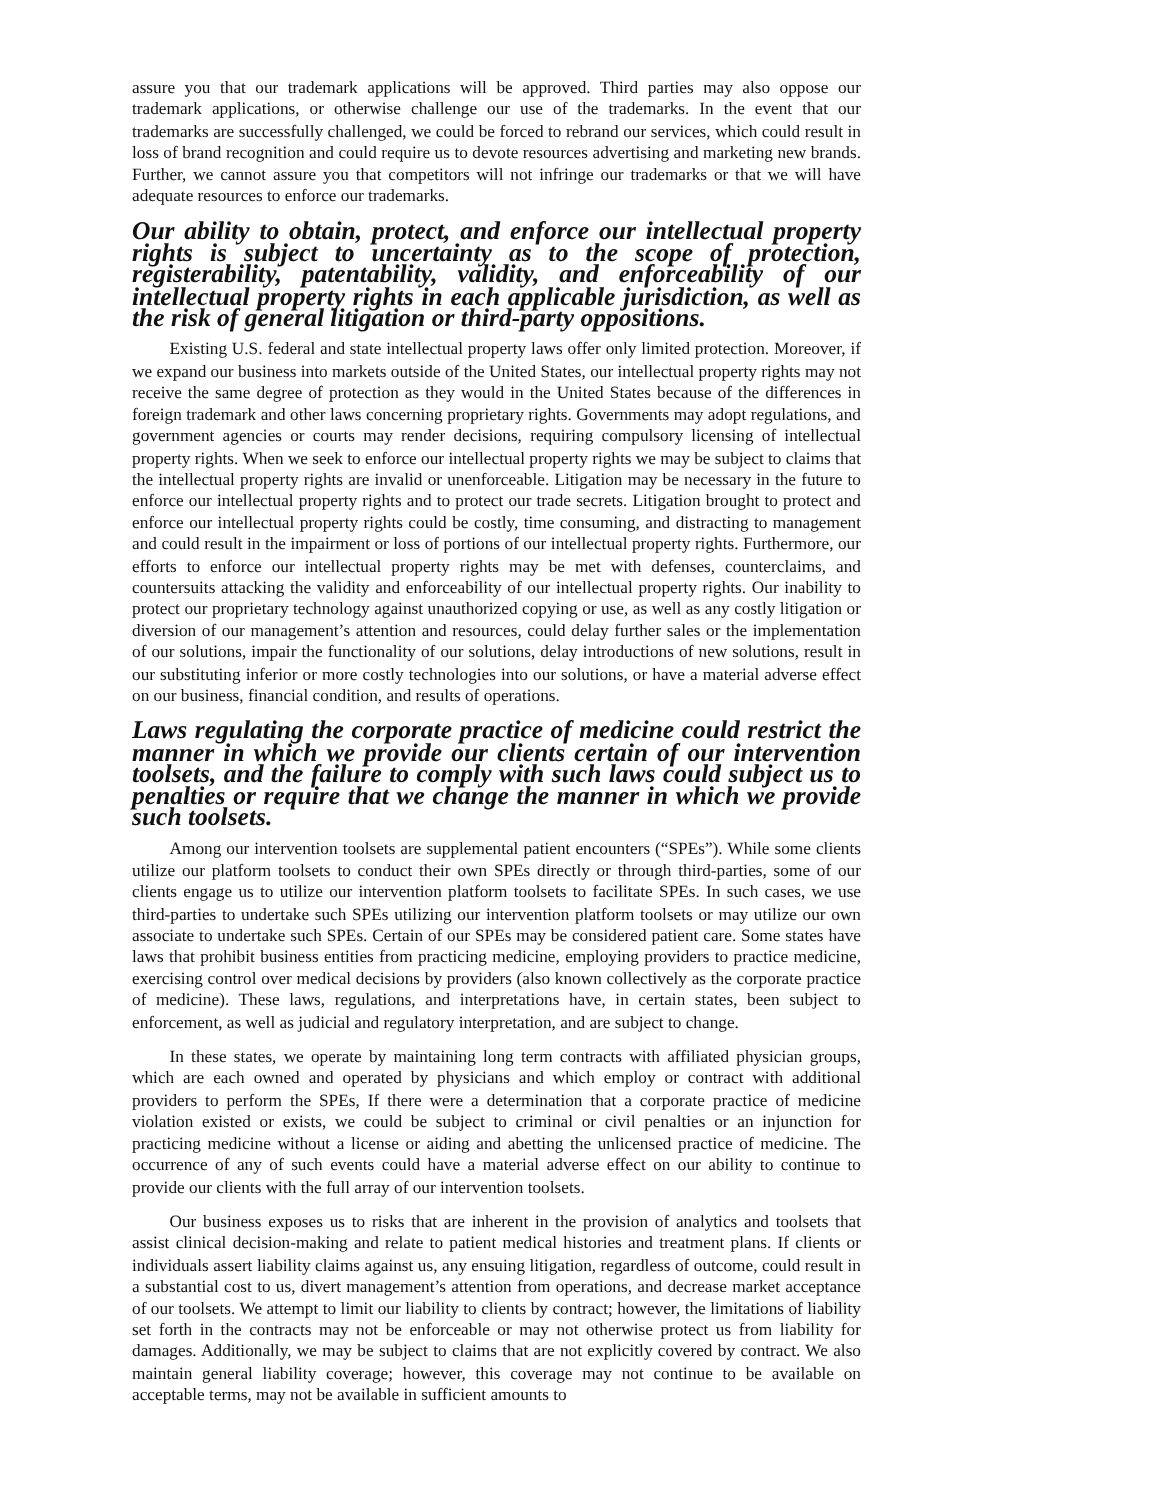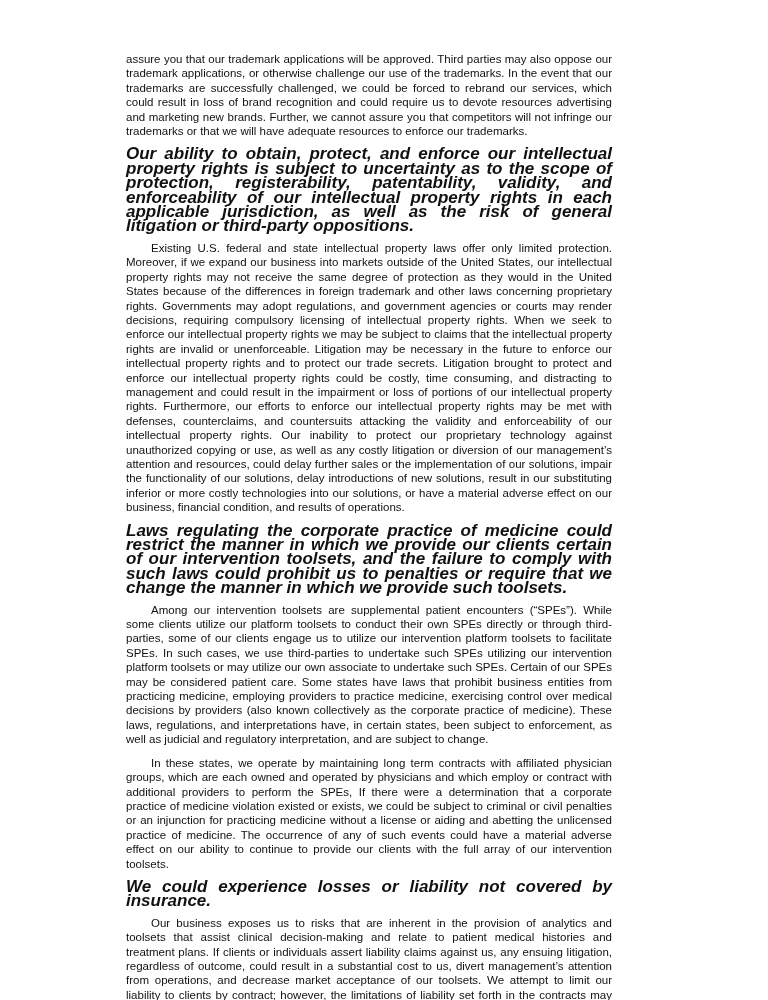--- a/index.html
+++ b/index.html
@@ -7,24 +7,23 @@
     padding: 0;
     background: #ffffff;
   }
   .page {
     position: relative;
     width: 661px;
     height: 1000px;
     background: #ffffff;
     box-sizing: border-box;
     padding: 52px 87px 0 88px;
-    font-family: Liberation Sans, sans-serif;
+    font-family: Liberation Serif, serif;
     color: #111111;
     overflow: hidden;
-    margin-left: 38px;
   }
   .body-para {
     font-size: 11.5px;
     line-height: 14.4px;
     text-align: justify;
     margin: 0 0 9px 0;
   }
   .body-para.indent {
     text-indent: 25px;
   }
@@ -50,24 +49,23 @@
 <body>
 
 <div class="page">
 
   <p class="body-para">assure you that our trademark applications will be approved. Third parties may also oppose our trademark applications, or otherwise challenge our use of the trademarks. In the event that our trademarks are successfully challenged, we could be forced to rebrand our services, which could result in loss of brand recognition and could require us to devote resources advertising and marketing new brands. Further, we cannot assure you that competitors will not infringe our trademarks or that we will have adequate resources to enforce our trademarks.</p>
 
   <p class="risk-heading">Our ability to obtain, protect, and enforce our intellectual property rights is subject to uncertainty as to the scope of protection, registerability, patentability, validity, and enforceability of our intellectual property rights in each applicable jurisdiction, as well as the risk of general litigation or third-party oppositions.</p>
 
   <p class="body-para indent">Existing U.S. federal and state intellectual property laws offer only limited protection. Moreover, if we expand our business into markets outside of the United States, our intellectual property rights may not receive the same degree of protection as they would in the United States because of the differences in foreign trademark and other laws concerning proprietary rights. Governments may adopt regulations, and government agencies or courts may render decisions, requiring compulsory licensing of intellectual property rights. When we seek to enforce our intellectual property rights we may be subject to claims that the intellectual property rights are invalid or unenforceable. Litigation may be necessary in the future to enforce our intellectual property rights and to protect our trade secrets. Litigation brought to protect and enforce our intellectual property rights could be costly, time consuming, and distracting to management and could result in the impairment or loss of portions of our intellectual property rights. Furthermore, our efforts to enforce our intellectual property rights may be met with defenses, counterclaims, and countersuits attacking the validity and enforceability of our intellectual property rights. Our inability to protect our proprietary technology against unauthorized copying or use, as well as any costly litigation or diversion of our management’s attention and resources, could delay further sales or the implementation of our solutions, impair the functionality of our solutions, delay introductions of new solutions, result in our substituting inferior or more costly technologies into our solutions, or have a material adverse effect on our business, financial condition, and results of operations.</p>
 
-  <p class="risk-heading">Laws regulating the corporate practice of medicine could restrict the manner in which we provide our clients certain of our intervention toolsets, and the failure to comply with such laws could prohibit us to penalties or require that we change the manner in which we provide such toolsets.</p>
+  <p class="risk-heading">Laws regulating the corporate practice of medicine could restrict the manner in which we provide our clients certain of our intervention toolsets, and the failure to comply with such laws could subject us to penalties or require that we change the manner in which we provide such toolsets.</p>
 
   <p class="body-para indent">Among our intervention toolsets are supplemental patient encounters (“SPEs”). While some clients utilize our platform toolsets to conduct their own SPEs directly or through third-parties, some of our clients engage us to utilize our intervention platform toolsets to facilitate SPEs. In such cases, we use third-parties to undertake such SPEs utilizing our intervention platform toolsets or may utilize our own associate to undertake such SPEs. Certain of our SPEs may be considered patient care. Some states have laws that prohibit business entities from practicing medicine, employing providers to practice medicine, exercising control over medical decisions by providers (also known collectively as the corporate practice of medicine). These laws, regulations, and interpretations have, in certain states, been subject to enforcement, as well as judicial and regulatory interpretation, and are subject to change.</p>
 
   <p class="body-para indent">In these states, we operate by maintaining long term contracts with affiliated physician groups, which are each owned and operated by physicians and which employ or contract with additional providers to perform the SPEs, If there were a determination that a corporate practice of medicine violation existed or exists, we could be subject to criminal or civil penalties or an injunction for practicing medicine without a license or aiding and abetting the unlicensed practice of medicine. The occurrence of any of such events could have a material adverse effect on our ability to continue to provide our clients with the full array of our intervention toolsets.</p>
 
-  <p class="risk-heading">We could experience losses or liability not covered by insurance.</p>
 
   <p class="body-para indent">Our business exposes us to risks that are inherent in the provision of analytics and toolsets that assist clinical decision-making and relate to patient medical histories and treatment plans. If clients or individuals assert liability claims against us, any ensuing litigation, regardless of outcome, could result in a substantial cost to us, divert management’s attention from operations, and decrease market acceptance of our toolsets. We attempt to limit our liability to clients by contract; however, the limitations of liability set forth in the contracts may not be enforceable or may not otherwise protect us from liability for damages. Additionally, we may be subject to claims that are not explicitly covered by contract. We also maintain general liability coverage; however, this coverage may not continue to be available on acceptable terms, may not be available in sufficient amounts to</p>
 
 
 </div>
 
 </body></html>

